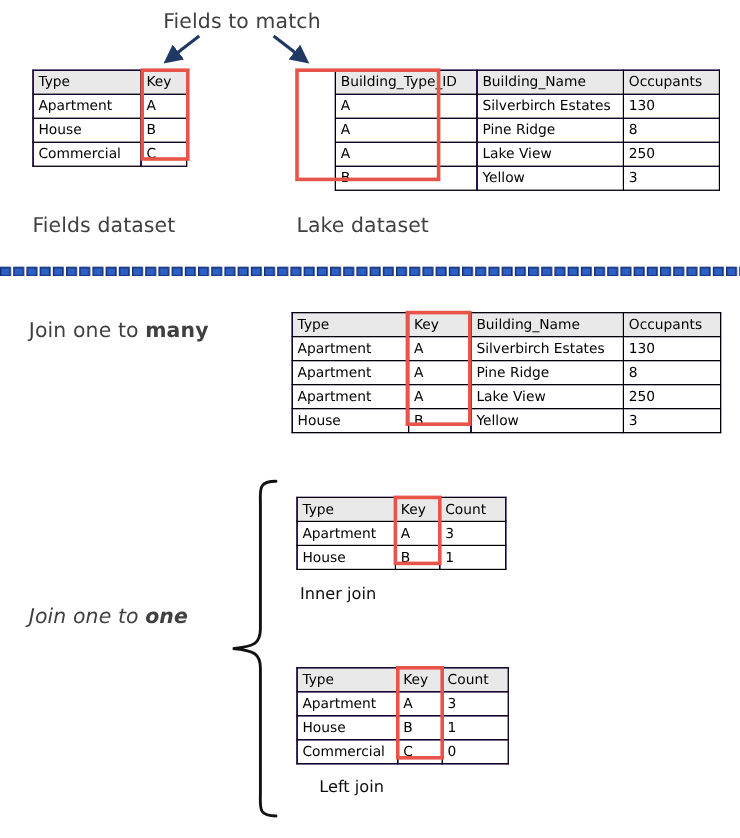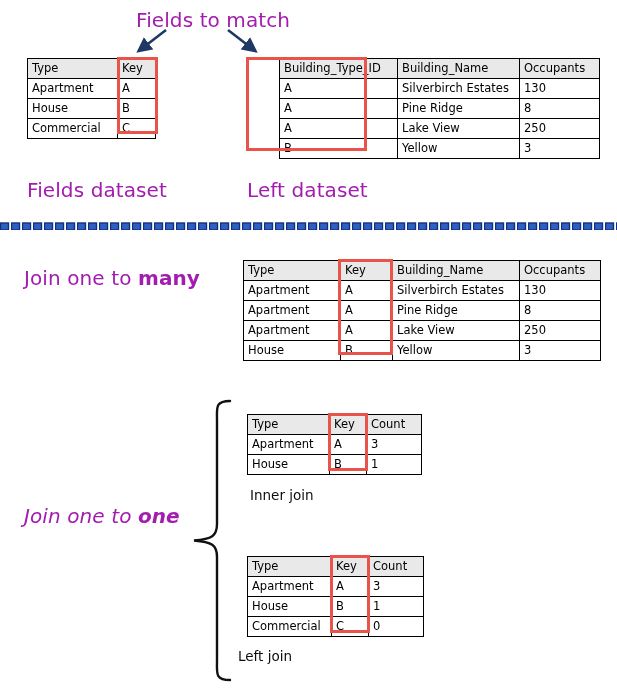--- a/index.html
+++ b/index.html
@@ -13,22 +13,22 @@
     height: 698px;
     position: relative;
     font-family: "DejaVu Sans", "Liberation Sans", sans-serif;
     color: #000000;
     overflow: hidden;
   }
   .abs { position: absolute; }
 
   
   .caption {
-    font-size: 20px;
-    color: #a21caf;
+    font-size: 17px;
+    color: #404040;
     white-space: nowrap;
     letter-spacing: 0.1px;
   }
   .caption-bold { font-weight: bold; text-align: right; }
   .label-bold {
     font-size: 13.5px;
     font-weight: normal;
     color: #0d0d0d;
     white-space: nowrap;
   }
@@ -171,21 +171,21 @@
       <tr>
         <td>B</td>
         <td>Yellow</td>
         <td>3</td>
       </tr>
     </tbody>
   </table>
 </div>
 <div class="hl" style="left:246px; top:57px; width:121px; height:94px;"></div>
 
-<div class="abs caption" style="left:247px; top:178px;">Left dataset</div>
+<div class="abs caption" style="left:247px; top:178px;">Lake dataset</div>
 
 <div class="divider" style="top:218px;">
   <svg width="617" height="12" viewBox="0 0 617 12" preserveAspectRatio="none">
     <defs>
       <pattern id="beads" x="0" y="0" width="11" height="12" patternUnits="userSpaceOnUse">
         <rect x="0.5" y="2" width="8" height="7" fill="#2e5fc3" stroke="#12307a" stroke-width="1.4"></rect>
       </pattern>
     </defs>
     <rect x="0" y="0" width="617" height="12" fill="url(#beads)"></rect>
   </svg>
@@ -310,13 +310,13 @@
       <tr>
         <td>Commercial</td>
         <td>C</td>
         <td>0</td>
       </tr>
     </tbody>
   </table>
 </div>
 <div class="hl" style="left:330px; top:555px; width:40px; height:78px;"></div>
 
-<div class="abs label-bold" style="left:238px; top:648px;">Left join</div>
+<div class="abs label-bold" style="left:266px; top:648px;">Left join</div>
 
 </body></html>

